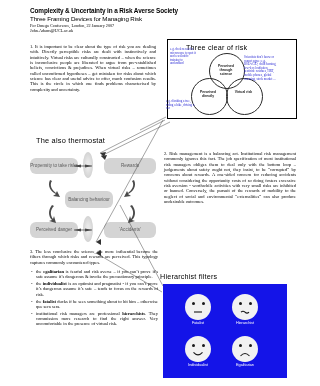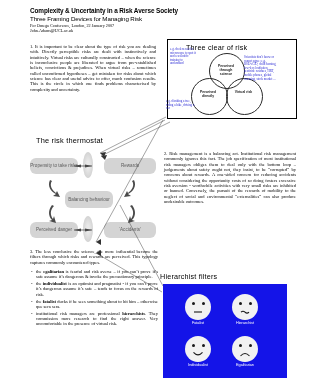--- a/index.html
+++ b/index.html
@@ -98,21 +98,21 @@
     <div class="h-title">Complexity &amp; Uncertainty in a Risk Averse Society</div>
     <div class="h-sub">Three Framing Devices for Managing Risk</div>
     <div class="h-meta">For Omega Conference, London, 22 January 2007</div>
     <div class="h-meta">John.Adams@UCL.ac.uk</div>
   </div>
 
   <div class="lcol">
     <p class="para">1. It is important to be clear about the type of risk you are dealing with. Directly perceptible risks are dealt with instinctively and intuitively. Virtual risks are culturally constructed – when the science is inconclusive people are liberated to argue from pre-established beliefs, convictions &amp; prejudices. When virtual risks – sometimes called unconfirmed hypotheses – get mistaken for risks about which science has clear and useful advice to offer, much confusion results. This is the circle in which one finds problems characterised by complexity and uncertainty.</p>
   </div>
 
-  <div class="thermo-title">The risk thermostat</div>
+  <div class="thermo-title">The also thermostat</div>
   <div class="thermo">
 
     <div class="lens lens-top"></div>
     <div class="lens lens-bot"></div>
 
     <div class="tbox tb-prop">
       <span>Propensity to take risks</span>
     </div>
     <div class="tbox tb-rew">
       <span>Rewards</span>

